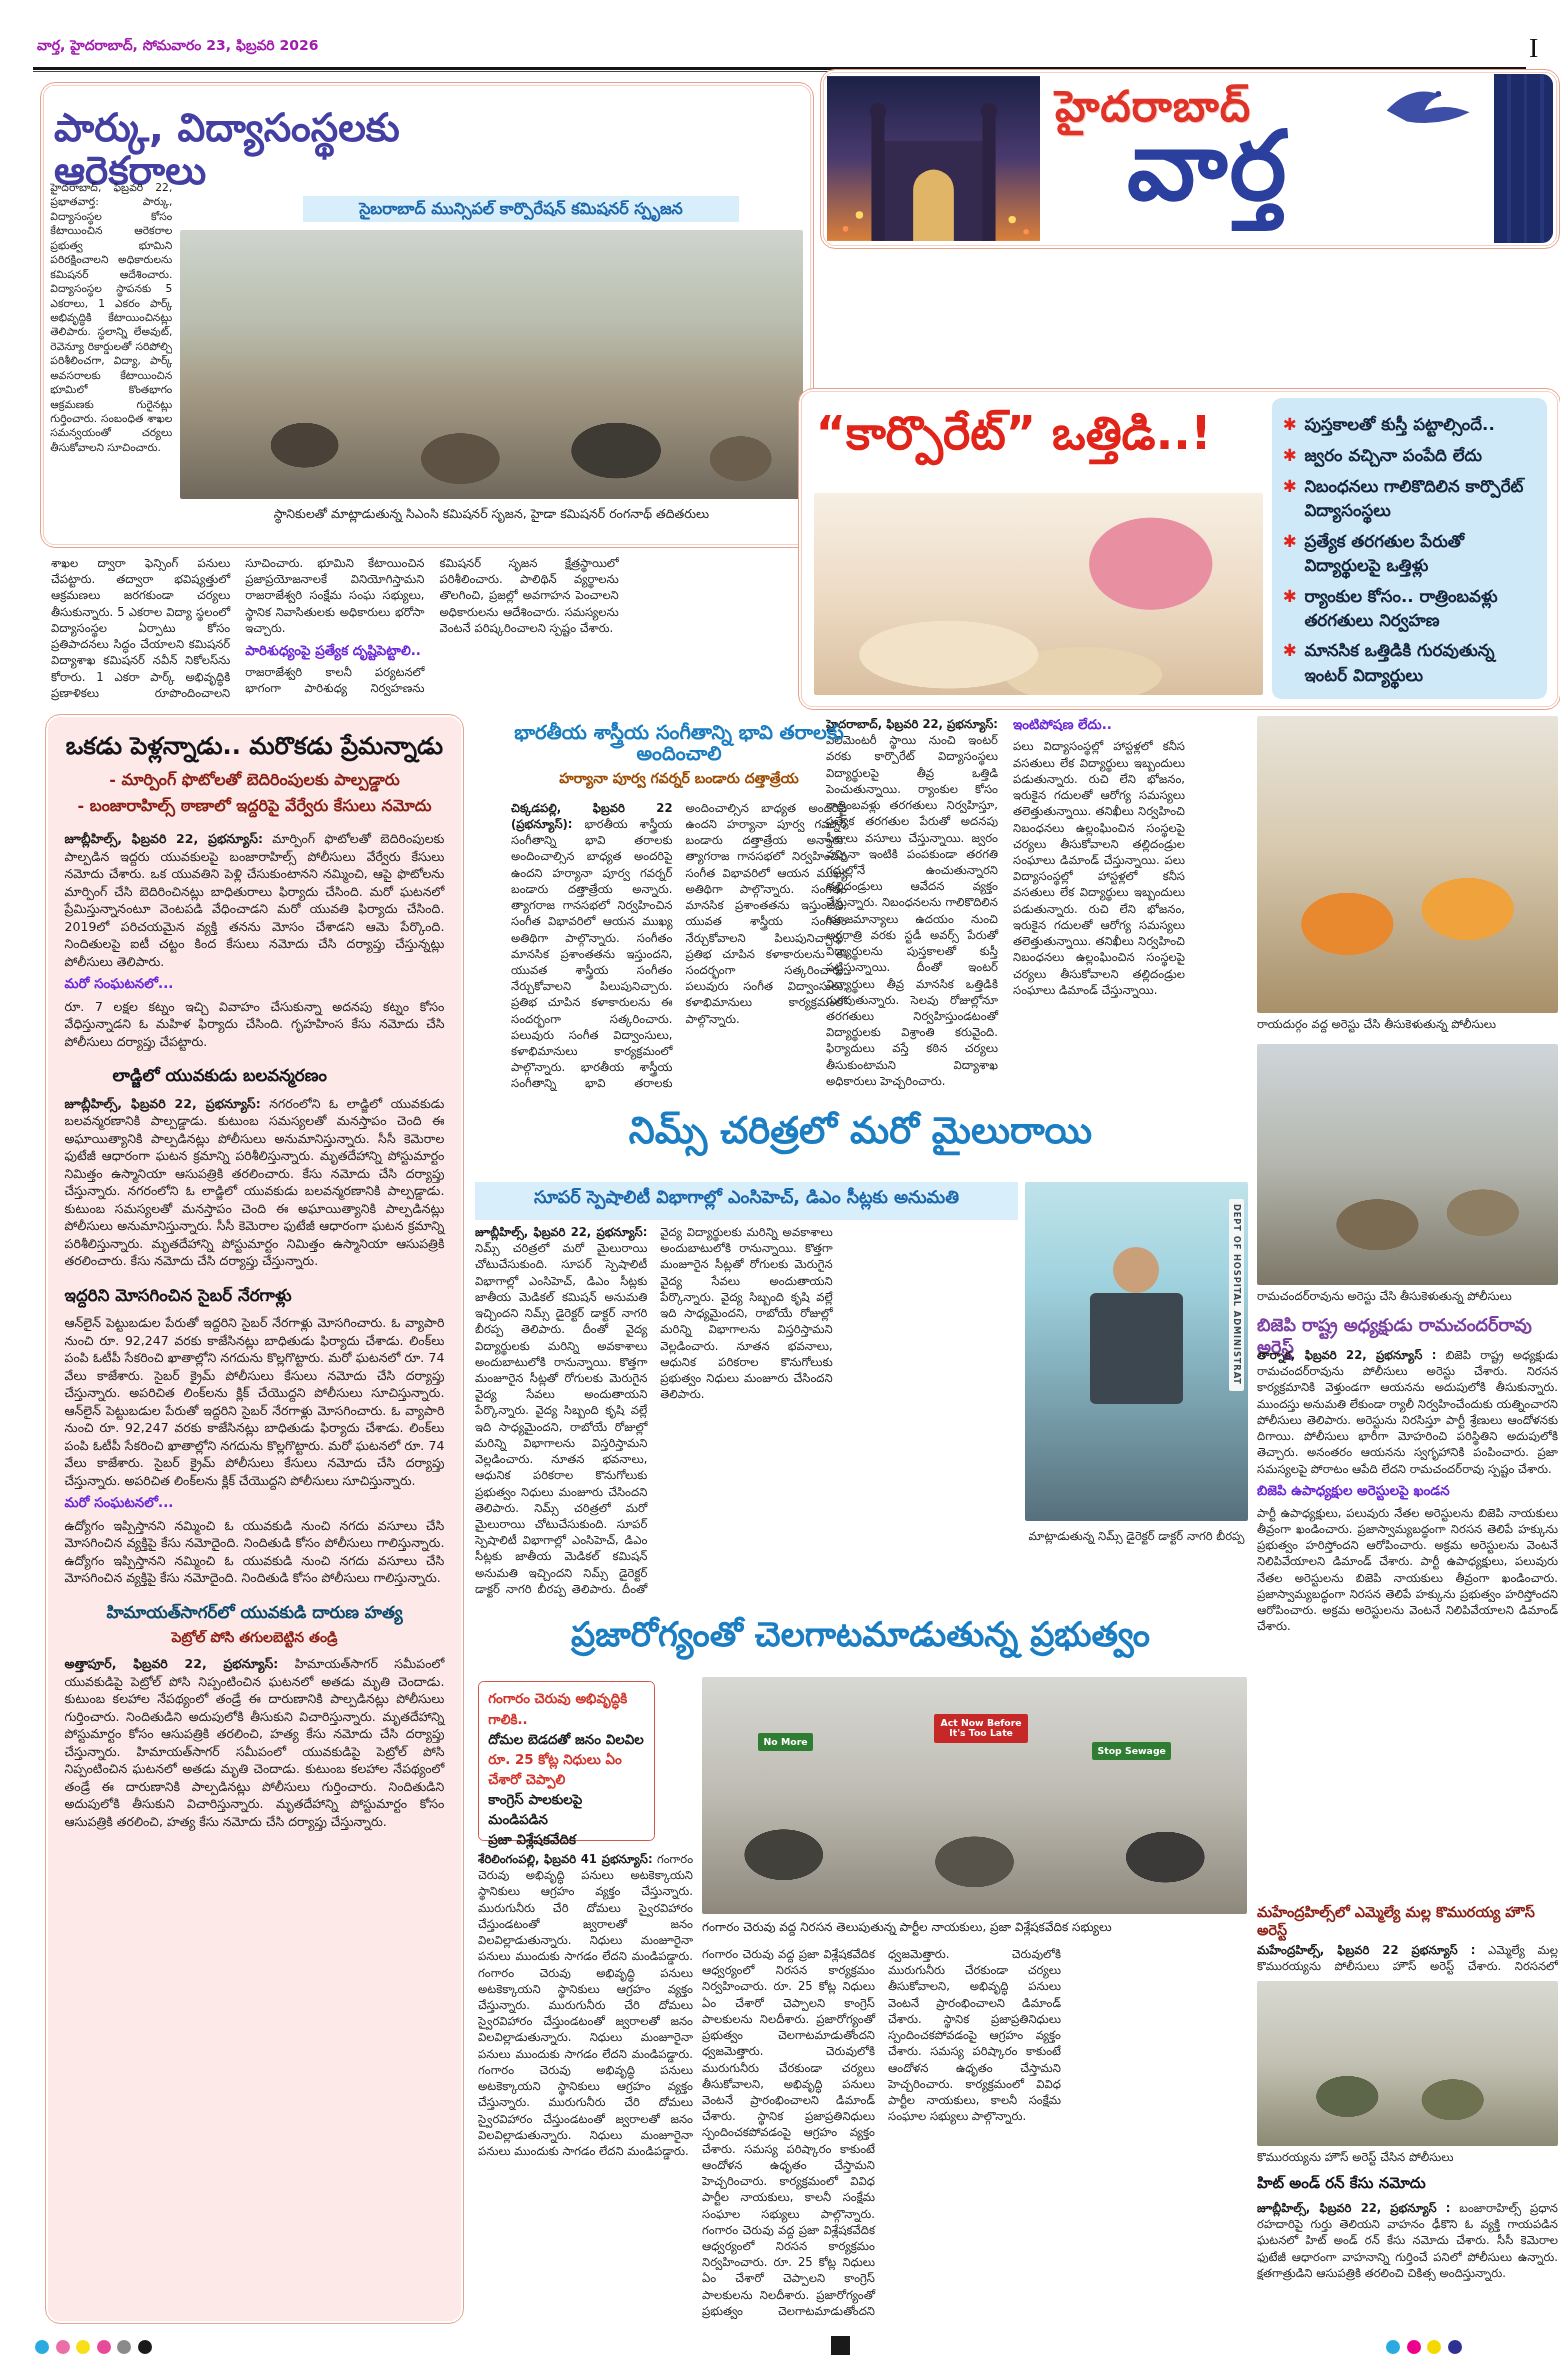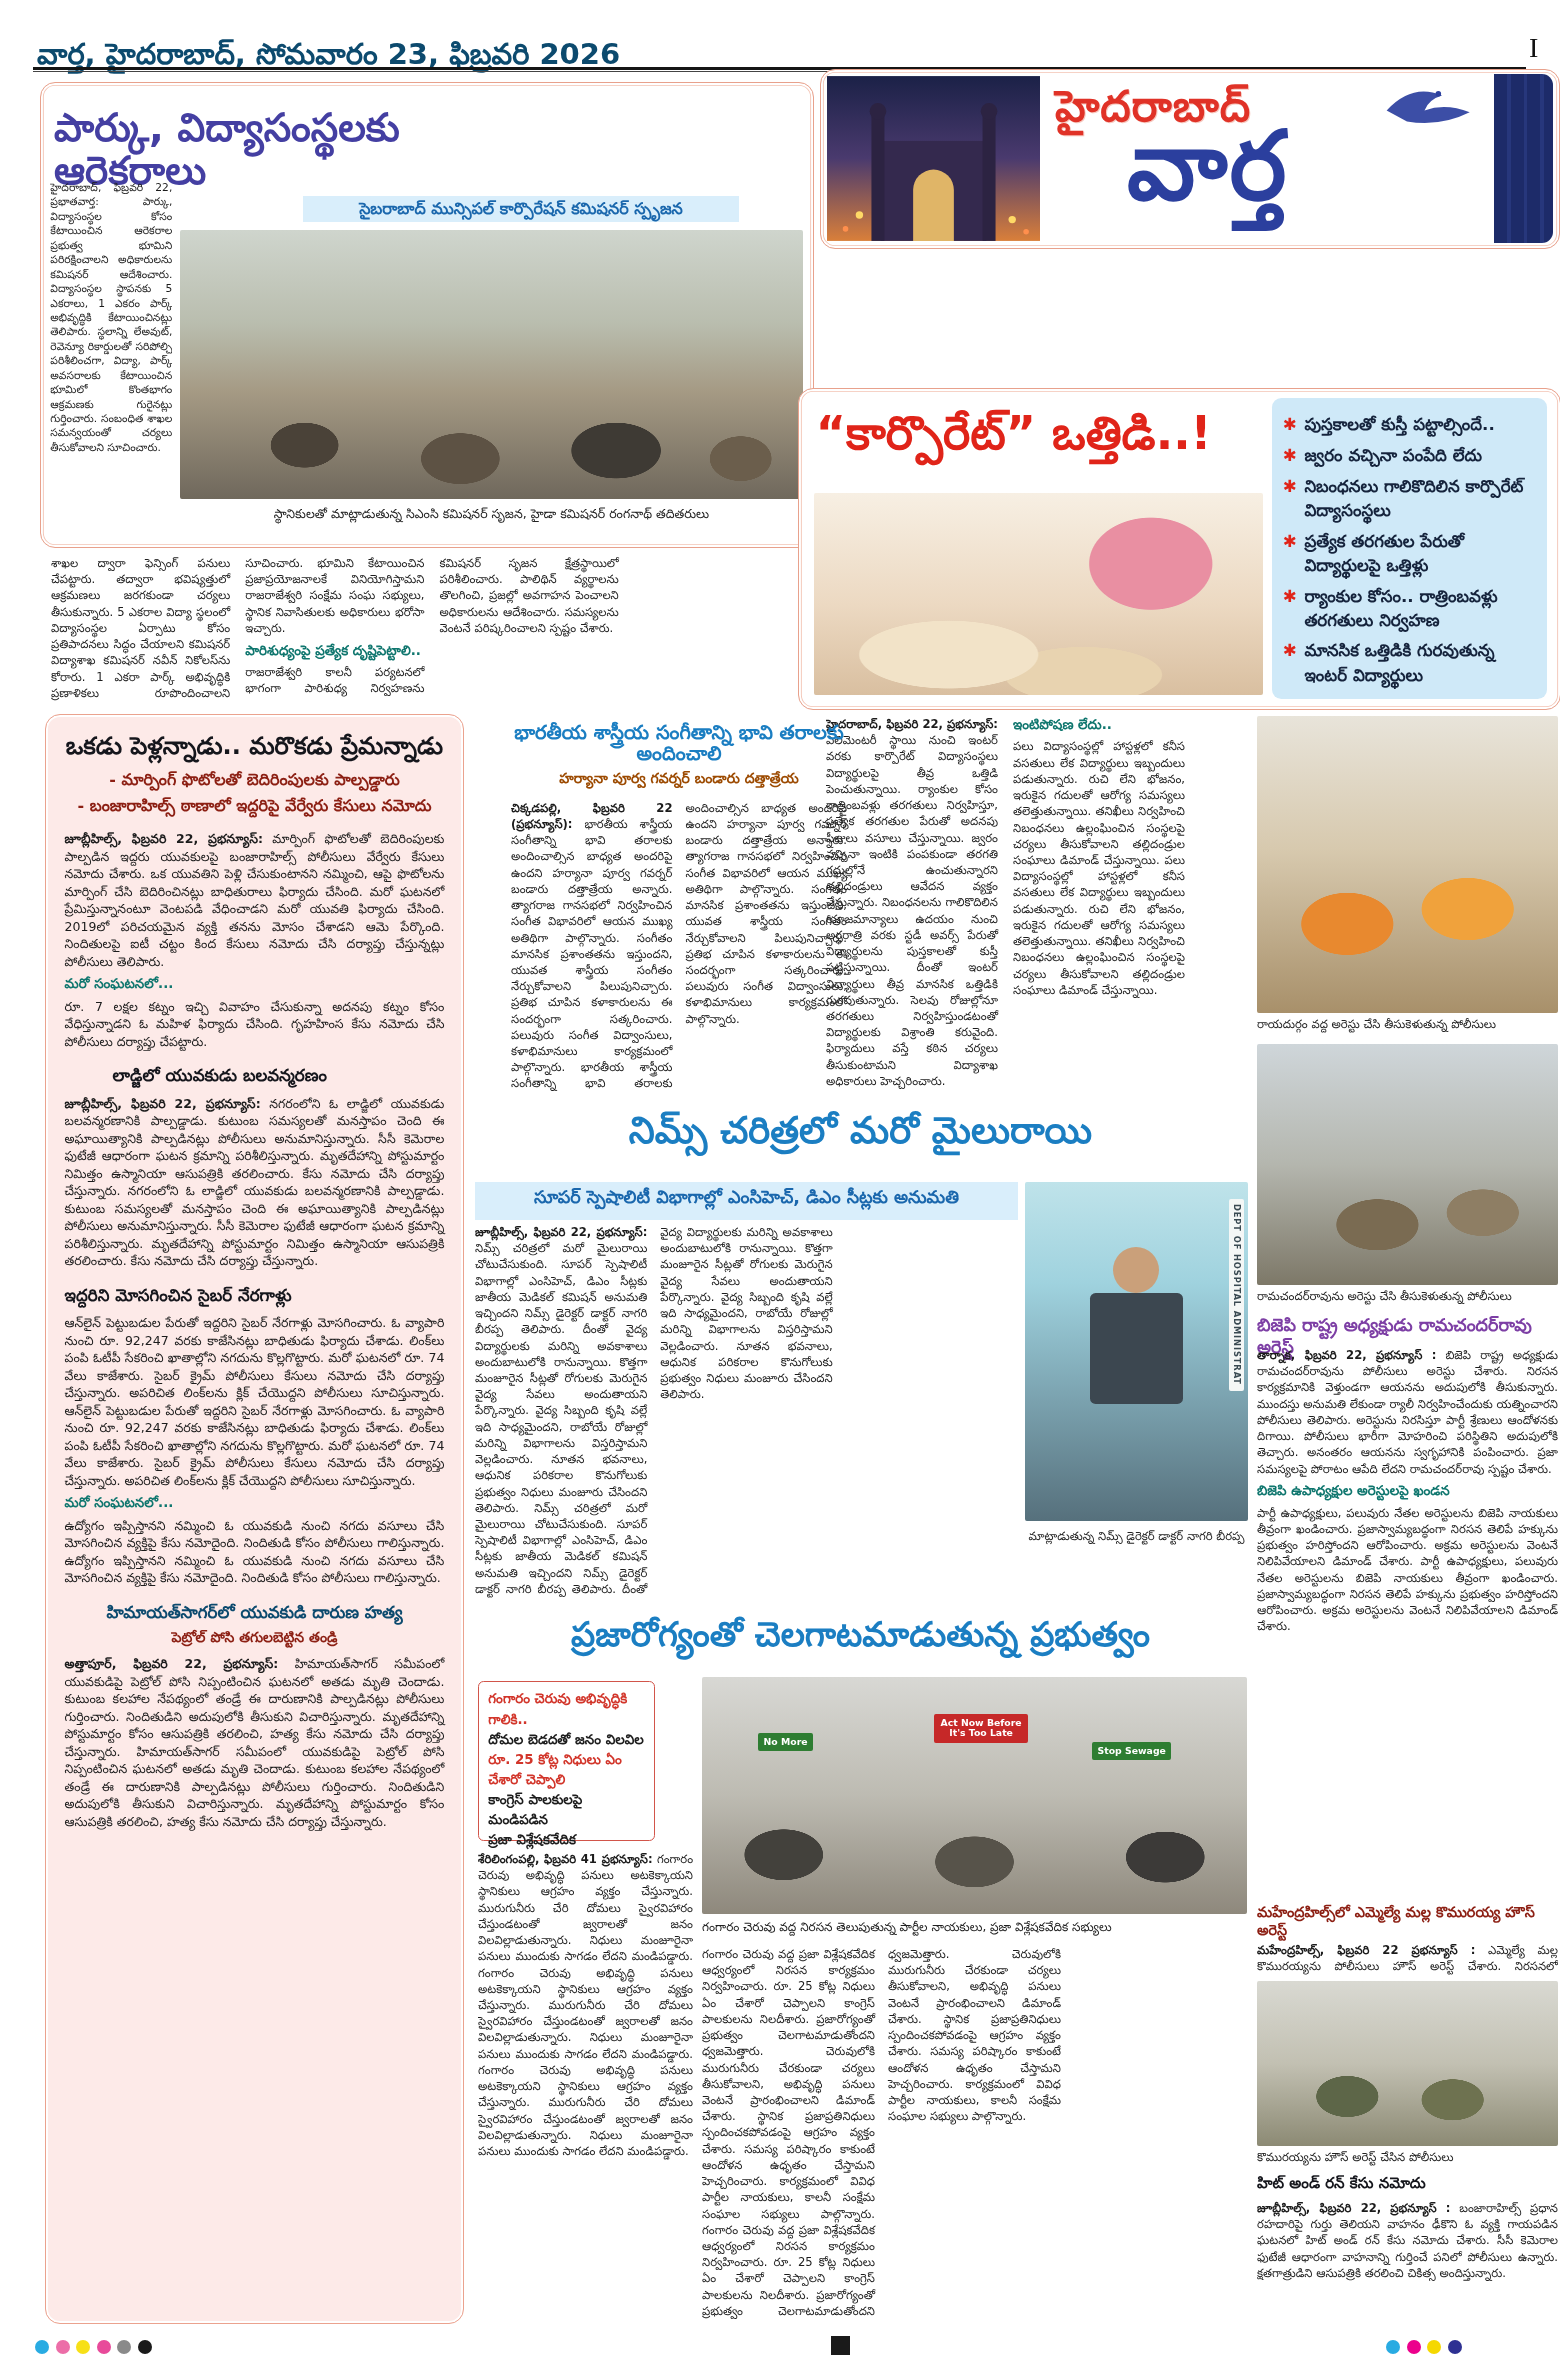--- a/index.html
+++ b/index.html
@@ -1,37 +1,37 @@
 <!DOCTYPE html>
 <html style="font-size:15px"><head>
 <meta charset="utf-8">
 <style>
   html,body{margin:0;padding:0;background:#e9e9e9;}
   .page{position:relative;width:1560px;height:2375px;background:#ffffff;margin:0 auto;
         font-family:"DejaVu Sans","Liberation Sans",sans-serif;color:#1d1d1d;overflow:hidden;}
   .abs{position:absolute;}
   
-  .mast-line{font-size:29px;font-weight:bold;color:#0c4a6e;}
+  .mast-line{font-size:14px;font-weight:bold;color:#a21caf;}
   .page-no{font-family:"Liberation Serif","DejaVu Serif",serif;font-size:28px;color:#111;}
   .rule-thick{background:#151515;height:2.8px;}
   .rule-thin{background:#444;height:0.9px;}
   
   .box{border:1.9px solid #e8a18c;border-radius:15px;box-shadow:inset 0 0 0 1.9px #fff, inset 0 0 0 2.8px #f3c4b4;background:#fff;}
   .head-indigo{color:#443fa2;font-weight:bold;font-size:39px;line-height:1.1;}
   .head-red{color:#e02419;font-weight:bold;font-size:46px;line-height:1.1;}
   .head-blue{color:#1b7ec2;font-weight:bold;text-align:center;line-height:1.1;}
   .head-purple{color:#7d3fa5;font-weight:bold;font-size:17.6px;line-height:1.25;}
   .kicker{background:#d9eefb;color:#1a67ad;font-weight:bold;text-align:center;}
   .body-txt{font-size:11.6px;line-height:1.4;text-align:justify;color:#1c1c1c;}
   .small-txt{font-size:10.7px;line-height:1.35;text-align:justify;color:#1c1c1c;}
   .cols-2{column-count:2;column-gap:13px;column-fill:auto;}
   .cols-3{column-count:3;column-gap:13px;column-fill:auto;}
   .cols-4{column-count:4;column-gap:15px;column-fill:auto;}
   .byline{font-weight:bold;}
-  .inline-sub{font-weight:bold;font-size:13.4px;margin:5.6px 0 3.7px 0;color:#0f766e;}
+  .inline-sub{font-weight:bold;font-size:13.4px;margin:5.6px 0 3.7px 0;color:#6d28d9;}
   .caption{font-weight:normal;font-size:12.5px;color:#222;line-height:1.25;}
   .ph{position:absolute;border-radius:1.9px;overflow:hidden;}
   .ph-crowd{background:
      radial-gradient(56px 37px at 20% 80%,#4a4238 0 60%,transparent 61%),
      radial-gradient(65px 42px at 45% 85%,#5d5244 0 60%,transparent 61%),
      radial-gradient(74px 46px at 70% 82%,#3e3a34 0 60%,transparent 61%),
      radial-gradient(51px 37px at 90% 85%,#6b5e4c 0 60%,transparent 61%),
      linear-gradient(180deg,#cfd5cd 0%,#b9bdae 35%,#a59a84 60%,#6f685c 100%);}
   .ph-study{background:
      radial-gradient(111px 83px at 75% 35%,#e98fa2 0 55%,transparent 56%),

